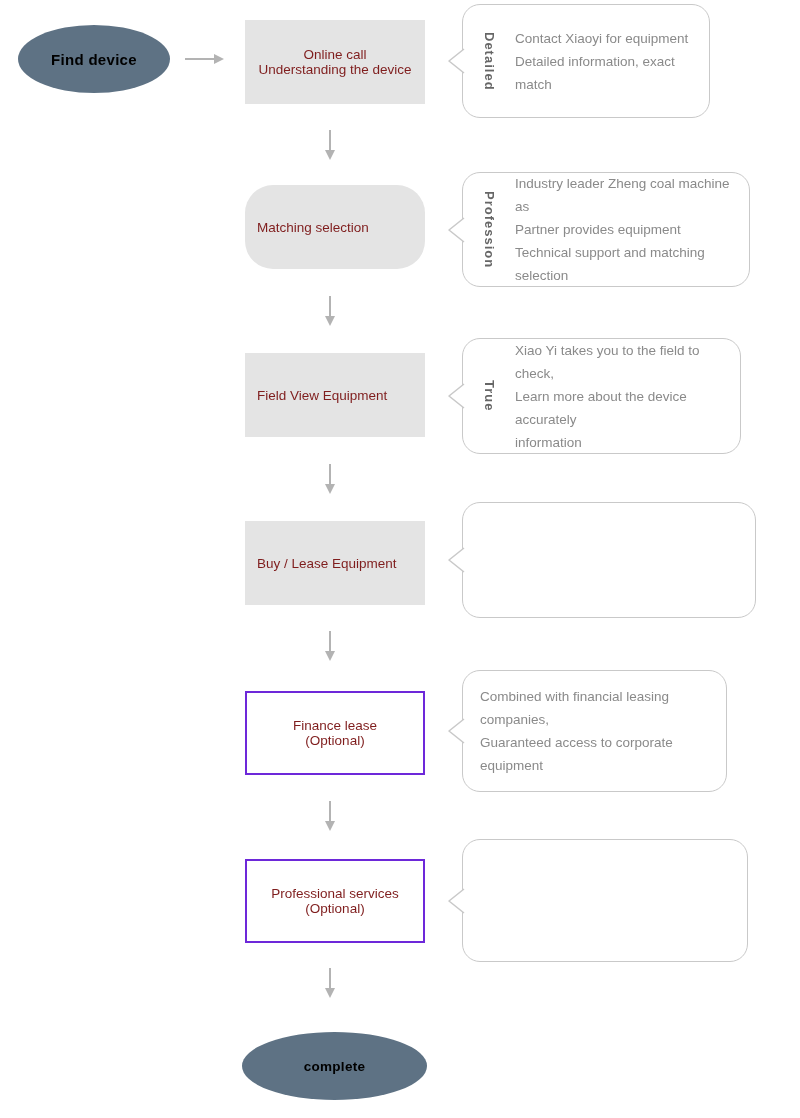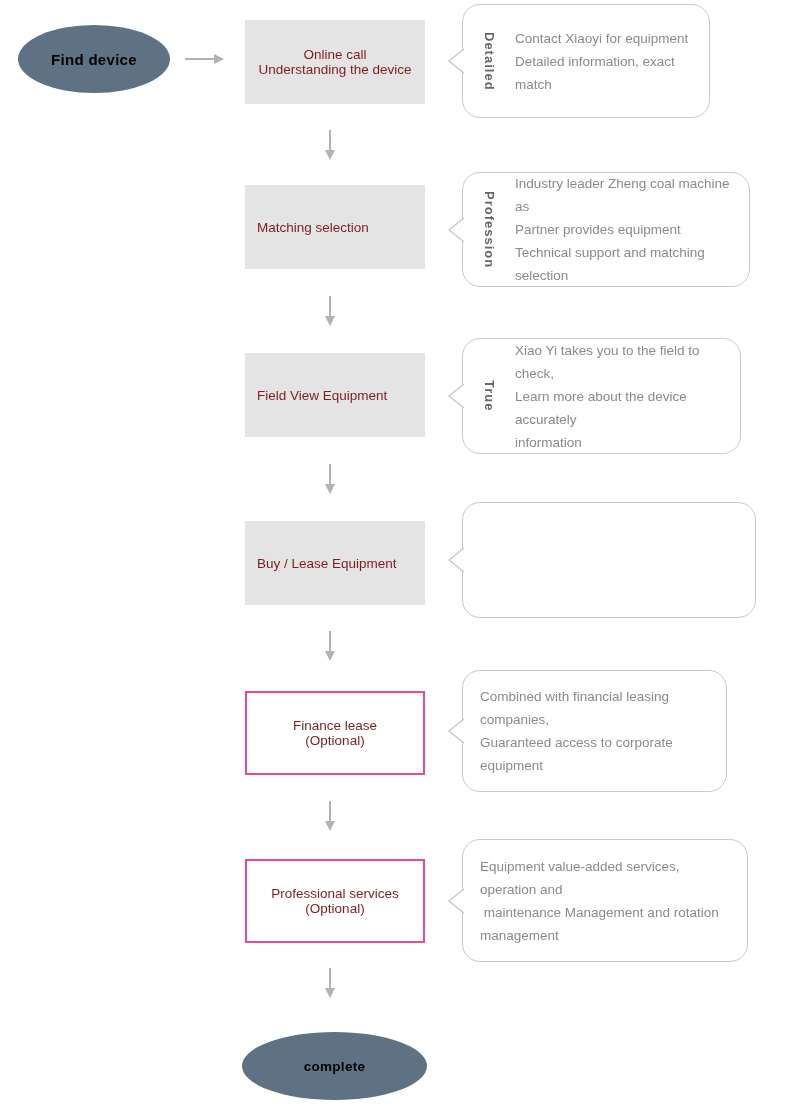--- a/index.html
+++ b/index.html
@@ -17,21 +17,21 @@
   .ellipse.start span{font-size:15px;}
   .ellipse.end{left:242px;top:1032px;width:185px;height:68px;}
   .ellipse.end span{font-size:13.5px;}
   
   .box{
     position:absolute;left:245px;width:180px;height:84px;box-sizing:border-box;
     display:flex;flex-direction:column;justify-content:center;
     color:#7f1d1d;font-size:13.5px;line-height:15px;
   }
   .box.filled{background:#e4e4e4;}
-  .box.outlined{background:#ffffff;border:2px solid #ec4899;}
+  .box.outlined{background:#ffffff;border:2px solid #6d28d9;}
   .box.align-center{align-items:center;text-align:center;}
   .box.align-left{align-items:flex-start;padding-left:12px;text-align:left;}
   .box .box-line + .box-line{}
   
   .bubble{
     position:absolute;left:462px;box-sizing:border-box;background:#ffffff;
     border:1.6px solid #c9c9c9;border-radius:18px;
     display:flex;flex-direction:column;justify-content:center;
     color:#8a8a8a;font-size:13.5px;line-height:23px;
   }
@@ -74,21 +74,21 @@
     <div class="bubble-content">
       <div class="bubble-line">Contact Xiaoyi for equipment</div>
       <div class="bubble-line">Detailed information, exact match</div>
     </div>
   </div>
   <svg class="arrow" style="left:323px;top:130px;" width="14" height="30">
     <line x1="7" y1="0" x2="7" y2="20" stroke="#b3b3b3" stroke-width="2"></line>
     <polygon points="2,20 12,20 7,30" fill="#b3b3b3"></polygon>
   </svg>
 
-  <div class="box filled align-left" style="top:185px;">
+  <div class="box filled align-left" style="top:185px;border-radius:28px;">
     <div class="box-line">Matching selection</div>
   </div>
   <div class="bubble has-label" style="top:172px;width:288px;height:115px;">
     <svg class="tail" width="18" height="28" viewBox="0 0 18 28">
       <path d="M17,2 L2,14 L17,26" fill="#ffffff" stroke="#c9c9c9" stroke-width="1.6" stroke-linejoin="round"></path>
     </svg>
     <div class="vlabel">Profession</div>
     <div class="bubble-content">
       <div class="bubble-line">Industry leader Zheng coal machine as</div>
       <div class="bubble-line">Partner provides equipment</div>
@@ -151,25 +151,20 @@
   </svg>
 
   <div class="box outlined align-center" style="top:859px;">
     <div class="box-line">Professional services</div>
     <div class="box-line">(Optional)</div>
   </div>
   <div class="bubble" style="top:839px;width:286px;height:123px;">
     <svg class="tail" width="18" height="28" viewBox="0 0 18 28">
       <path d="M17,2 L2,14 L17,26" fill="#ffffff" stroke="#c9c9c9" stroke-width="1.6" stroke-linejoin="round"></path>
     </svg>
-    <div class="bubble-content">
-      <div class="bubble-line">Equipment value-added services, operation and</div>
-      <div class="bubble-line"> maintenance Management and rotation</div>
-      <div class="bubble-line">management</div>
-    </div>
   </div>
   <svg class="arrow" style="left:323px;top:968px;" width="14" height="30">
     <line x1="7" y1="0" x2="7" y2="20" stroke="#b3b3b3" stroke-width="2"></line>
     <polygon points="2,20 12,20 7,30" fill="#b3b3b3"></polygon>
   </svg>
 
   <div class="ellipse end">
     <span>complete</span>
   </div>
 

